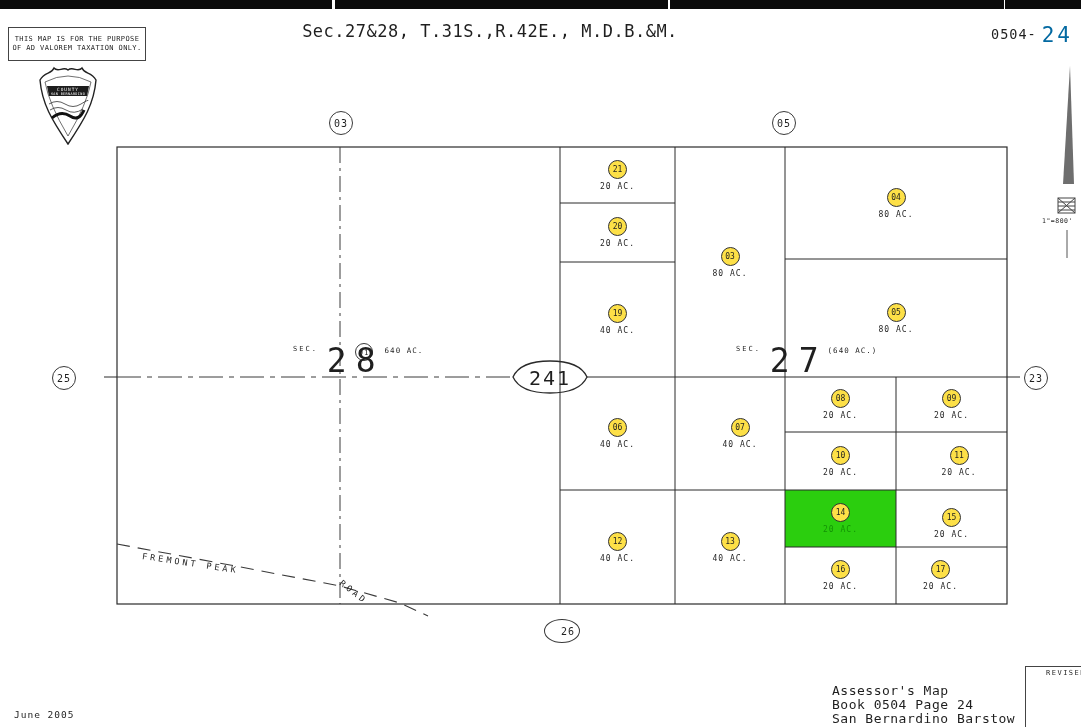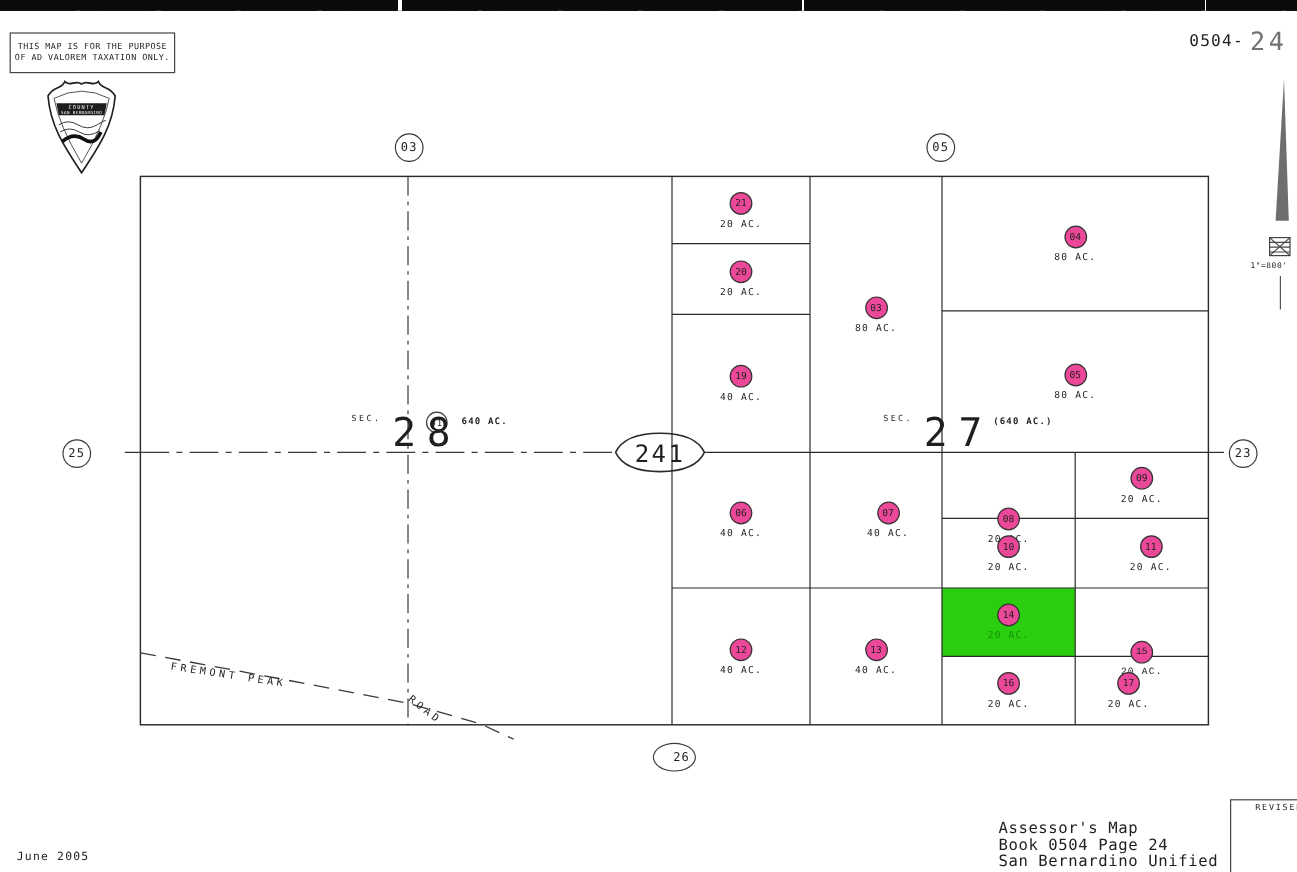--- a/index.html
+++ b/index.html
@@ -20,46 +20,46 @@
   
   #disclaimer{
     left:8px;top:27px;width:136px;height:32px;border:1px solid #444;
     display:flex;flex-direction:column;align-items:center;justify-content:center;
     font-size:7px;line-height:9px;letter-spacing:.4px;text-align:center;
   }
   #title{left:280px;top:21px;width:420px;text-align:center;font-size:17px;letter-spacing:.5px;white-space:nowrap;}
   #taxarea{left:831px;top:25px;font-size:12.5px;line-height:13px;letter-spacing:1px;}
   #pagecode{left:991px;top:26px;display:flex;align-items:flex-start;}
   #pagecode .book{font-size:13.5px;letter-spacing:1px;line-height:16px;}
-  #pagecode .page{font-size:21px;line-height:19px;letter-spacing:3px;margin-left:5px;font-weight:400;color:#737373;}
+  #pagecode .page{font-size:21px;line-height:19px;letter-spacing:3px;margin-left:5px;font-weight:400;color:#0369a1;}
   #scale-label{left:1042px;top:217px;font-size:6.5px;letter-spacing:.5px;}
   
   .parcel{
     position:absolute;display:flex;flex-direction:column;align-items:center;
     justify-content:center;gap:3px;z-index:3;
   }
   .pcircle{
     width:17px;height:17px;border:1px solid #333;border-radius:50%;
     display:flex;align-items:center;justify-content:center;
-    font-size:8px;letter-spacing:0;background:#ec4899;
+    font-size:8px;letter-spacing:0;background:#fde047;
   }
   .pacres{font-size:8px;letter-spacing:1px;white-space:nowrap;}
   .parcel.hl .pacres{color:#139405;}
   
   .refcircle{
     position:absolute;width:22px;height:22px;border:1px solid #3a3a3a;border-radius:50%;
     display:flex;align-items:center;justify-content:center;font-size:10px;
     letter-spacing:1px;background:#fff;z-index:3;
   }
   .refcircle.small{width:16px;height:16px;font-size:7.5px;}
   
   .seclabel{position:absolute;width:94px;display:flex;flex-direction:row;align-items:flex-start;z-index:3;}
   .seclabel .pref{font-size:7px;letter-spacing:2px;}
   .seclabel .num{font-size:33px;line-height:31px;letter-spacing:9px;padding-left:9px;font-weight:400;}
-  .seclabel .acr{font-size:7.5px;letter-spacing:1px;margin-top:1px;white-space:nowrap;font-weight:bold;}
+  .seclabel .acr{font-size:7.5px;letter-spacing:1px;margin-top:1px;white-space:nowrap;}
   
   #route241{left:520px;top:366px;width:60px;text-align:center;font-size:20px;letter-spacing:2px;z-index:3;}
   
   .roadlabel{position:absolute;font-size:8.5px;letter-spacing:3px;white-space:nowrap;z-index:3;}
   #road-name{left:143px;top:551px;transform:rotate(8.5deg);transform-origin:left top;}
   #road-suffix{left:344px;top:578px;transform:rotate(38deg);transform-origin:left top;}
   
   #datestamp{left:14px;top:709px;font-size:9.5px;letter-spacing:1px;}
   #assessor{left:832px;top:684px;font-size:13px;line-height:14px;letter-spacing:.5px;white-space:nowrap;}
   #revisedbox{left:1025px;top:666px;width:80px;height:75px;border:1px solid #444;}
@@ -73,20 +73,21 @@
 
 <div id="sheet">
 
   <div id="topbar" class="abs"></div>
 
   <div id="disclaimer" class="abs">
     <span>THIS MAP IS FOR THE PURPOSE</span>
     <span>OF AD VALOREM TAXATION ONLY.</span>
   </div>
 
+  <div id="title" class="abs">Sec.27&amp;28, T.31S.,R.42E., M.D.B.&amp;M.</div>
 
 
   <div id="pagecode" class="abs">
     <span class="book">0504-</span>
     <span class="page">24</span>
   </div>
 
   <svg id="seal" class="abs" width="64" height="88" viewBox="0 0 64 88">
     <path d="M4,18 C9,9 15,13 18,6 C22,11 27,4 32,8 C37,4 42,11 46,6 C49,13 55,9 60,18 C58,42 48,58 32,82 C16,58 6,42 4,18 Z" fill="#ffffff" stroke="#222" stroke-width="1.4"></path>
     <path d="M9,20 Q32,8 55,20 Q51,42 32,74 Q13,42 9,20 Z" fill="none" stroke="#333" stroke-width=".7"></path>
@@ -191,21 +192,21 @@
     <span class="pacres">80 AC.</span>
   </div>
   <div class="parcel" style="left:560px;top:377px;width:115px;height:113px;">
     <span class="pcircle">06</span>
     <span class="pacres">40 AC.</span>
   </div>
   <div class="parcel" style="left:675px;top:377px;width:130px;height:113px;">
     <span class="pcircle">07</span>
     <span class="pacres">40 AC.</span>
   </div>
-  <div class="parcel" style="left:785px;top:377px;width:111px;height:55px;margin-top:34px;">
+  <div class="parcel" style="left:785px;top:377px;width:111px;height:55px;">
     <span class="pcircle">08</span>
     <span class="pacres">20 AC.</span>
   </div>
   <div class="parcel" style="left:896px;top:377px;width:111px;height:55px;">
     <span class="pcircle">09</span>
     <span class="pacres">20 AC.</span>
   </div>
   <div class="parcel" style="left:785px;top:432px;width:111px;height:58px;">
     <span class="pcircle">10</span>
     <span class="pacres">20 AC.</span>
@@ -219,36 +220,36 @@
     <span class="pacres">40 AC.</span>
   </div>
   <div class="parcel" style="left:675px;top:490px;width:110px;height:114px;">
     <span class="pcircle">13</span>
     <span class="pacres">40 AC.</span>
   </div>
   <div class="parcel hl" style="left:785px;top:490px;width:111px;height:57px;">
     <span class="pcircle">14</span>
     <span class="pacres">20 AC.</span>
   </div>
-  <div class="parcel" style="left:896px;top:516px;width:111px;height:66px;font-family:Liberation Mono, monospace;">
+  <div class="parcel" style="left:896px;top:490px;width:111px;height:66px;">
     <span class="pcircle">15</span>
     <span class="pacres">20 AC.</span>
   </div>
   <div class="parcel" style="left:785px;top:547px;width:111px;height:57px;">
     <span class="pcircle">16</span>
     <span class="pacres">20 AC.</span>
   </div>
   <div class="parcel" style="left:896px;top:547px;width:89px;height:57px;">
     <span class="pcircle">17</span>
     <span class="pacres">20 AC.</span>
   </div>
 
   <div id="datestamp" class="abs">June 2005</div>
   <div id="assessor" class="abs">
     <div>Assessor's Map</div>
     <div>Book 0504 Page 24</div>
-    <div>San Bernardino Unified</div>
+    <div>San Bernardino Barstow</div>
   </div>
   <div id="revisedbox" class="abs">
     <span class="lbl">REVISED</span>
   </div>
 
 </div>
 
 </body></html>

